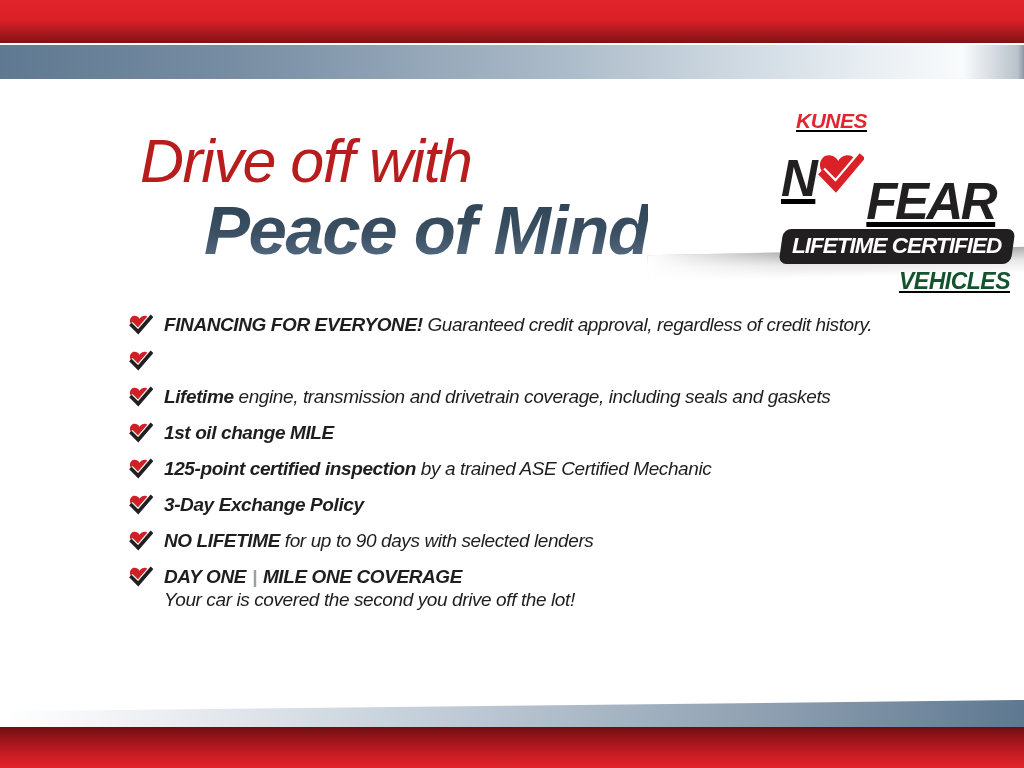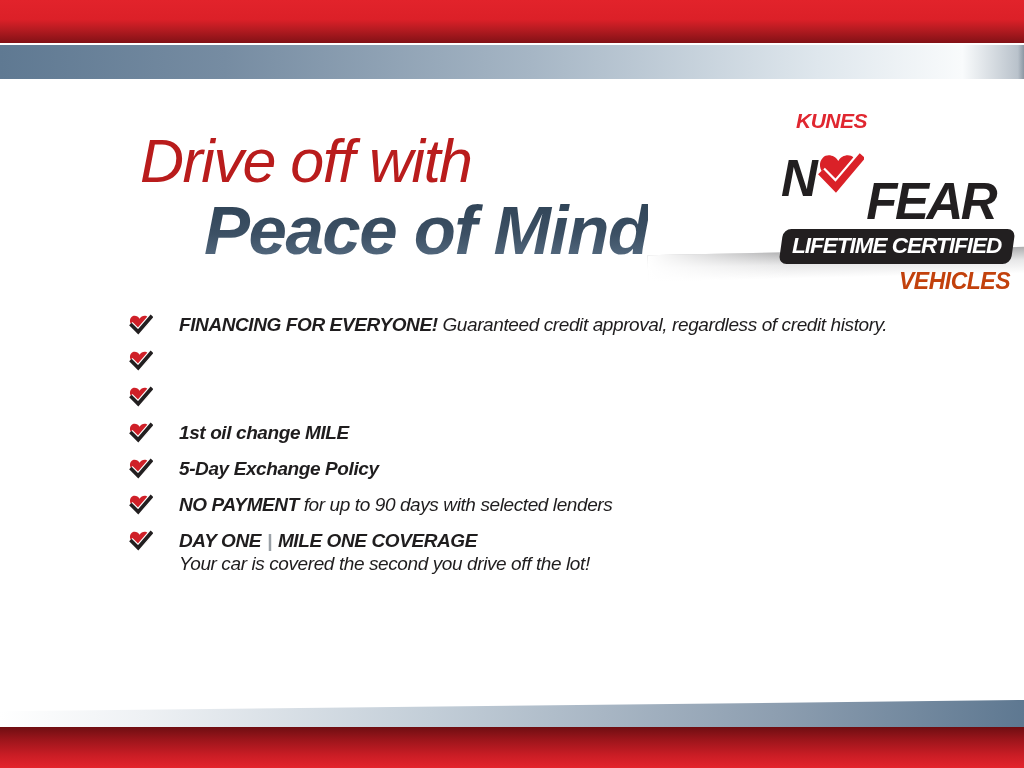--- a/index.html
+++ b/index.html
@@ -29,37 +29,37 @@
           -webkit-background-clip:text; background-clip:text;
           -webkit-text-fill-color:transparent; color:#3d5165; }
   }
   .wedge { position:absolute; left:648px; top:251px; width:380px; height:34px;
     transform:rotate(-1.3deg);
     background:
       linear-gradient(to right, #ffffff 0%, rgba(255,255,255,0) 38%),
       linear-gradient(180deg, rgba(105,105,108,.55) 0%, rgba(160,160,163,.25) 38%, rgba(255,255,255,0) 78%); }
 
   
-  .logo { position:absolute; left:781px; top:110px; width:234px; }
+  .logo { position:absolute; left:781px; top:110px; width:234px;text-decoration:underline; }
   .kunes { color:#e02730; font-style:italic; font-weight:bold; font-size:21px;
            letter-spacing:-0.5px; margin-left:15px; line-height:1; }
   .nofear { display:flex; align-items:center; margin-top:1px; color:#221f20;
             font-size:51px; font-weight:bold; font-style:italic; letter-spacing:-2.5px; line-height:.92; }
   .nofear .fear { margin-left:2px;margin-top:47px; }
   .logo-heart { display:inline-block; margin:0 0 0 -1px; position:relative; top:-2px; }
   .banner { background:#221f20; border-radius:8px; transform:skewX(-8deg);
             margin-top:3px; padding:4px 6px 5px; text-align:center; width:232px; }
   .banner-text { display:inline-block; transform:skewX(8deg); color:#fff; font-weight:bold;
                  font-style:italic; font-size:22.5px; letter-spacing:-1px; white-space:nowrap; }
-  .vehicles { text-align:right; color:#c2410c; font-weight:bold; font-style:italic;
+  .vehicles { text-align:right; color:#14532d; font-weight:bold; font-style:italic;
               font-size:23px; letter-spacing:-0.5px; margin-top:4px; padding-right:5px; }
 
   
   .benefits { position:absolute; left:127px; top:313px; list-style:none; width:810px; }
-  .benefits li { display:flex; align-items:flex-start; gap:26px; margin-bottom:9px; }
+  .benefits li { display:flex; align-items:flex-start; gap:11px; margin-bottom:9px; }
   .hc { flex:0 0 auto; margin-top:1px; }
   .btxt { font-size:19px; line-height:23px; font-style:italic; color:#1f1d1e; letter-spacing:-0.4px; }
   .btxt .b { font-weight:bold; }
   .btxt .sep { color:#9aa0a6; font-weight:bold; padding:0 6px; }
   .subline { font-style:italic; }
 </style>
 </head>
 <body>
 
 <div class="canvas">
@@ -111,50 +111,61 @@
       </span>
     </li>
     <li>
       <span class="hc">
         <svg viewBox="0 0 26 22" width="26" height="22">
           <path d="M12.6 4.8 C11 1.7 6.7 0.8 4.5 3 C2 5.5 2.9 9.4 5.1 11.6 L12.6 19.4 L20.1 11.6 C22.3 9.4 23.2 5.5 20.7 3 C18.5 0.8 14.2 1.7 12.6 4.8 Z" fill="#cf2028"></path>
           <polyline points="3.4,10 11.2,17.8 25,1.8" fill="none" stroke="#ffffff" stroke-width="6"></polyline>
           <polyline points="3.4,10 11.2,17.8 25,1.8" fill="none" stroke="#221f20" stroke-width="3.6"></polyline>
         </svg>
       </span>
+      <div class="btxt"><span class="b">Lifetime</span><span> engine, transmission and drivetrain coverage, including seals and gaskets</span></div>
     </li>
     <li>
       <span class="hc">
         <svg viewBox="0 0 26 22" width="26" height="22">
           <path d="M12.6 4.8 C11 1.7 6.7 0.8 4.5 3 C2 5.5 2.9 9.4 5.1 11.6 L12.6 19.4 L20.1 11.6 C22.3 9.4 23.2 5.5 20.7 3 C18.5 0.8 14.2 1.7 12.6 4.8 Z" fill="#cf2028"></path>
           <polyline points="3.4,10 11.2,17.8 25,1.8" fill="none" stroke="#ffffff" stroke-width="6"></polyline>
           <polyline points="3.4,10 11.2,17.8 25,1.8" fill="none" stroke="#221f20" stroke-width="3.6"></polyline>
         </svg>
       </span>
       <div class="btxt"><span class="b">1st oil change MILE</span><span></span></div>
     </li>
     <li>
       <span class="hc">
         <svg viewBox="0 0 26 22" width="26" height="22">
           <path d="M12.6 4.8 C11 1.7 6.7 0.8 4.5 3 C2 5.5 2.9 9.4 5.1 11.6 L12.6 19.4 L20.1 11.6 C22.3 9.4 23.2 5.5 20.7 3 C18.5 0.8 14.2 1.7 12.6 4.8 Z" fill="#cf2028"></path>
           <polyline points="3.4,10 11.2,17.8 25,1.8" fill="none" stroke="#ffffff" stroke-width="6"></polyline>
           <polyline points="3.4,10 11.2,17.8 25,1.8" fill="none" stroke="#221f20" stroke-width="3.6"></polyline>
         </svg>
       </span>
-      <div class="btxt"><span class="b">5-Day Exchange Policy</span><span></span></div>
+      <div class="btxt"><span class="b">125-point certified inspection</span><span> by a trained ASE Certified Mechanic</span></div>
     </li>
     <li>
       <span class="hc">
         <svg viewBox="0 0 26 22" width="26" height="22">
           <path d="M12.6 4.8 C11 1.7 6.7 0.8 4.5 3 C2 5.5 2.9 9.4 5.1 11.6 L12.6 19.4 L20.1 11.6 C22.3 9.4 23.2 5.5 20.7 3 C18.5 0.8 14.2 1.7 12.6 4.8 Z" fill="#cf2028"></path>
           <polyline points="3.4,10 11.2,17.8 25,1.8" fill="none" stroke="#ffffff" stroke-width="6"></polyline>
           <polyline points="3.4,10 11.2,17.8 25,1.8" fill="none" stroke="#221f20" stroke-width="3.6"></polyline>
         </svg>
       </span>
-      <div class="btxt"><span class="b">NO PAYMENT</span><span> for up to 90 days with selected lenders</span></div>
+      <div class="btxt"><span class="b">3-Day Exchange Policy</span><span></span></div>
+    </li>
+    <li>
+      <span class="hc">
+        <svg viewBox="0 0 26 22" width="26" height="22">
+          <path d="M12.6 4.8 C11 1.7 6.7 0.8 4.5 3 C2 5.5 2.9 9.4 5.1 11.6 L12.6 19.4 L20.1 11.6 C22.3 9.4 23.2 5.5 20.7 3 C18.5 0.8 14.2 1.7 12.6 4.8 Z" fill="#cf2028"></path>
+          <polyline points="3.4,10 11.2,17.8 25,1.8" fill="none" stroke="#ffffff" stroke-width="6"></polyline>
+          <polyline points="3.4,10 11.2,17.8 25,1.8" fill="none" stroke="#221f20" stroke-width="3.6"></polyline>
+        </svg>
+      </span>
+      <div class="btxt"><span class="b">NO LIFETIME</span><span> for up to 90 days with selected lenders</span></div>
     </li>
     <li>
       <span class="hc">
         <svg viewBox="0 0 26 22" width="26" height="22">
           <path d="M12.6 4.8 C11 1.7 6.7 0.8 4.5 3 C2 5.5 2.9 9.4 5.1 11.6 L12.6 19.4 L20.1 11.6 C22.3 9.4 23.2 5.5 20.7 3 C18.5 0.8 14.2 1.7 12.6 4.8 Z" fill="#cf2028"></path>
           <polyline points="3.4,10 11.2,17.8 25,1.8" fill="none" stroke="#ffffff" stroke-width="6"></polyline>
           <polyline points="3.4,10 11.2,17.8 25,1.8" fill="none" stroke="#221f20" stroke-width="3.6"></polyline>
         </svg>
       </span>
       <div class="btxt">

